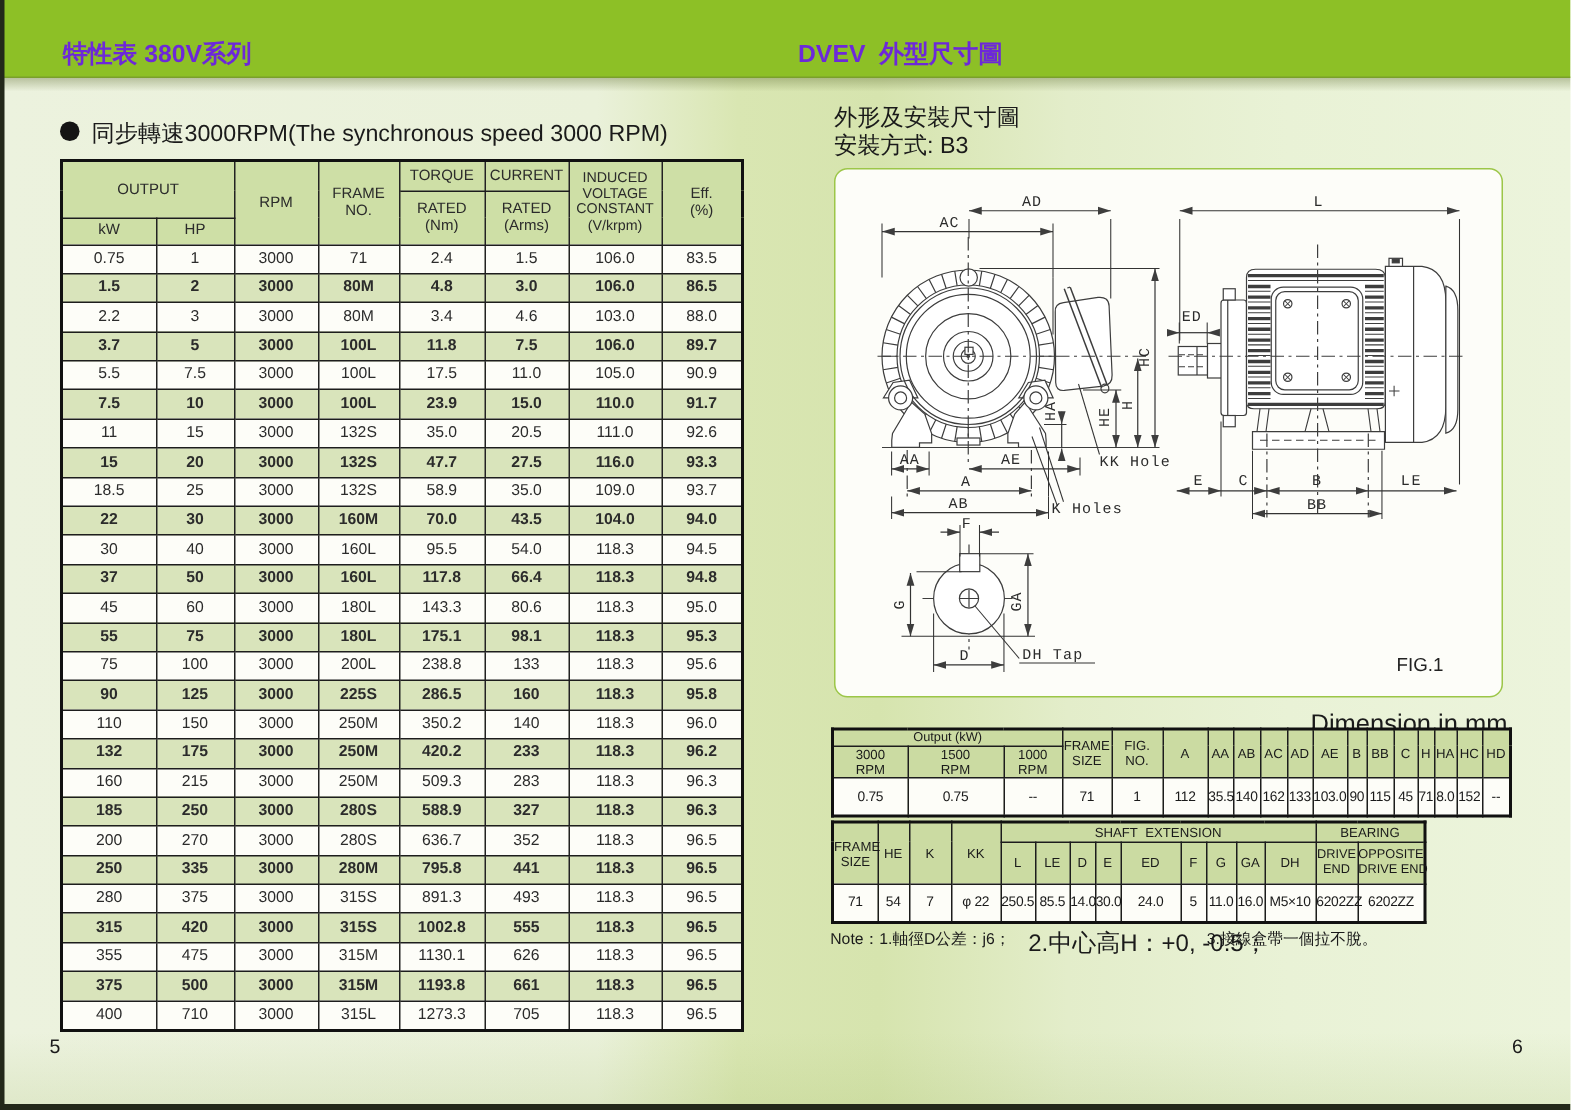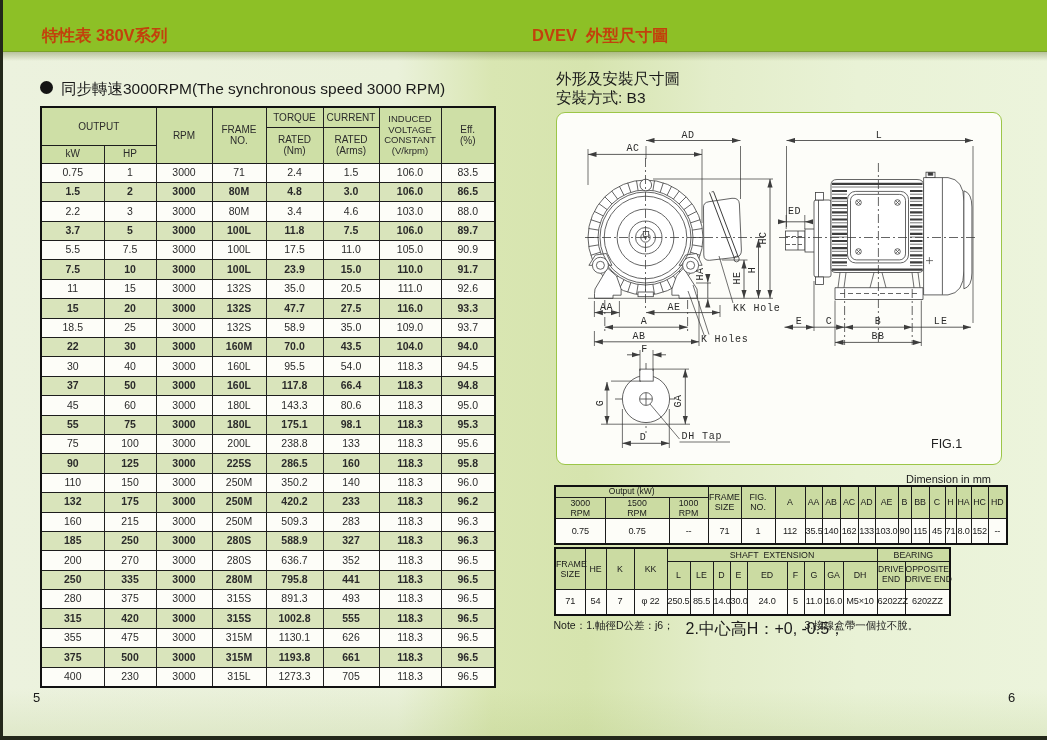--- a/index.html
+++ b/index.html
@@ -3,21 +3,21 @@
 html,body{margin:0;padding:0}
 body{width:1047px;height:740px;position:relative;overflow:hidden;
  font-family:"Liberation Sans",sans-serif;color:#1a1a1a;
  background:linear-gradient(to bottom,rgba(255,255,255,0) 93%,rgba(160,185,100,.18) 100%),linear-gradient(to right,#ecf2de 0%,#eaf1da 38%,#d9e6b2 47%,#d6e4ae 56%,#e3edca 68%,#e9f2d6 82%,#ecf4dc 100%);}
 .abs{position:absolute}
 #hdr{position:absolute;left:0;top:0;width:1047px;height:52px;background:#8dc026;border-bottom:1px solid #7aa02a;box-sizing:border-box}
 #hdrshadow{position:absolute;left:0;top:52px;width:1047px;height:9px;
  background:linear-gradient(to bottom,rgba(100,115,55,.38),rgba(100,115,55,0))}
 #lbord{position:absolute;left:0;top:0;width:3px;height:740px;background:#23281a}
 #bbord{position:absolute;left:0;top:736px;width:1047px;height:4px;background:#23281a}
-.htitle{position:absolute;top:25px;color:#c2410c;font-weight:bold;font-size:16.5px}
+.htitle{position:absolute;top:25px;color:#6d28d9;font-weight:bold;font-size:16.5px}
 .mt{position:absolute;left:40px;top:106px;border-collapse:collapse;table-layout:fixed;
  font-size:10.5px;text-align:center;color:#2b2b2b}
 .mt td{border:1px solid #222;border-top:1.5px solid #1d1d1d;border-bottom:1.5px solid #1d1d1d;padding:0;line-height:1.12}
 .mt{border:2px solid #111}
 .mt tr.hd td{background:#cedfa6;font-size:10px}
 .mt tr.g td{background:#d9e4bb;font-weight:bold}
 .mt tr.w td{background:#fdfdf8}
 .mt tr.g,.mt tr.w{height:19.4px}
 .dt{position:absolute;border-collapse:collapse;table-layout:fixed;font-size:8.8px;
  text-align:center;border:2px solid #111}
@@ -316,21 +316,21 @@
         <td>500</td>
         <td>3000</td>
         <td>315M</td>
         <td>1193.8</td>
         <td>661</td>
         <td>118.3</td>
         <td>96.5</td>
       </tr>
       <tr class="w">
         <td>400</td>
-        <td>230</td>
+        <td>710</td>
         <td>3000</td>
         <td>315L</td>
         <td>1273.3</td>
         <td>705</td>
         <td>118.3</td>
         <td>96.5</td>
       </tr>
     </tbody>
   </table>
 <div class="abs" style="left:556px;top:70px;font-size:15.5px;line-height:1.2">外形及安裝尺寸圖<br>安裝方式: B3</div>
@@ -510,21 +510,21 @@
         <text x="237.5" y="101" text-anchor="middle" font-size="10" letter-spacing="0.6">ED</text>
         <text x="242" y="210.5" text-anchor="middle" font-size="10" letter-spacing="0.6">E</text>
         <text x="272" y="210.5" text-anchor="middle" font-size="10" letter-spacing="0.6">C</text>
         <text x="321" y="210.5" text-anchor="middle" font-size="10" letter-spacing="0.6">B</text>
         <text x="384" y="210.5" text-anchor="middle" font-size="10" letter-spacing="1.2">LE</text>
         <text x="321" y="226" text-anchor="middle" font-size="10" letter-spacing="0.6">BB</text>
       </g>
       <text x="374" y="334.5" font-family="Liberation Sans,sans-serif" font-size="12.5" fill="#222">FIG.1</text>
     </svg>
   </div>
-<div class="abs" style="right:56px;top:472.5px;font-size:11px">Dimension in mm</div>
+<div class="abs" style="right:42px;top:472.5px;font-size:17px">Dimension in mm</div>
 <table class="dt" style="left:554px;top:485px;width:451px">
     <colgroup>
       <col style="width:50px">
       <col style="width:64px">
       <col style="width:39px">
       <col style="width:33px">
       <col style="width:34px">
       <col style="width:30px">
       <col style="width:17px">
       <col style="width:18px">

